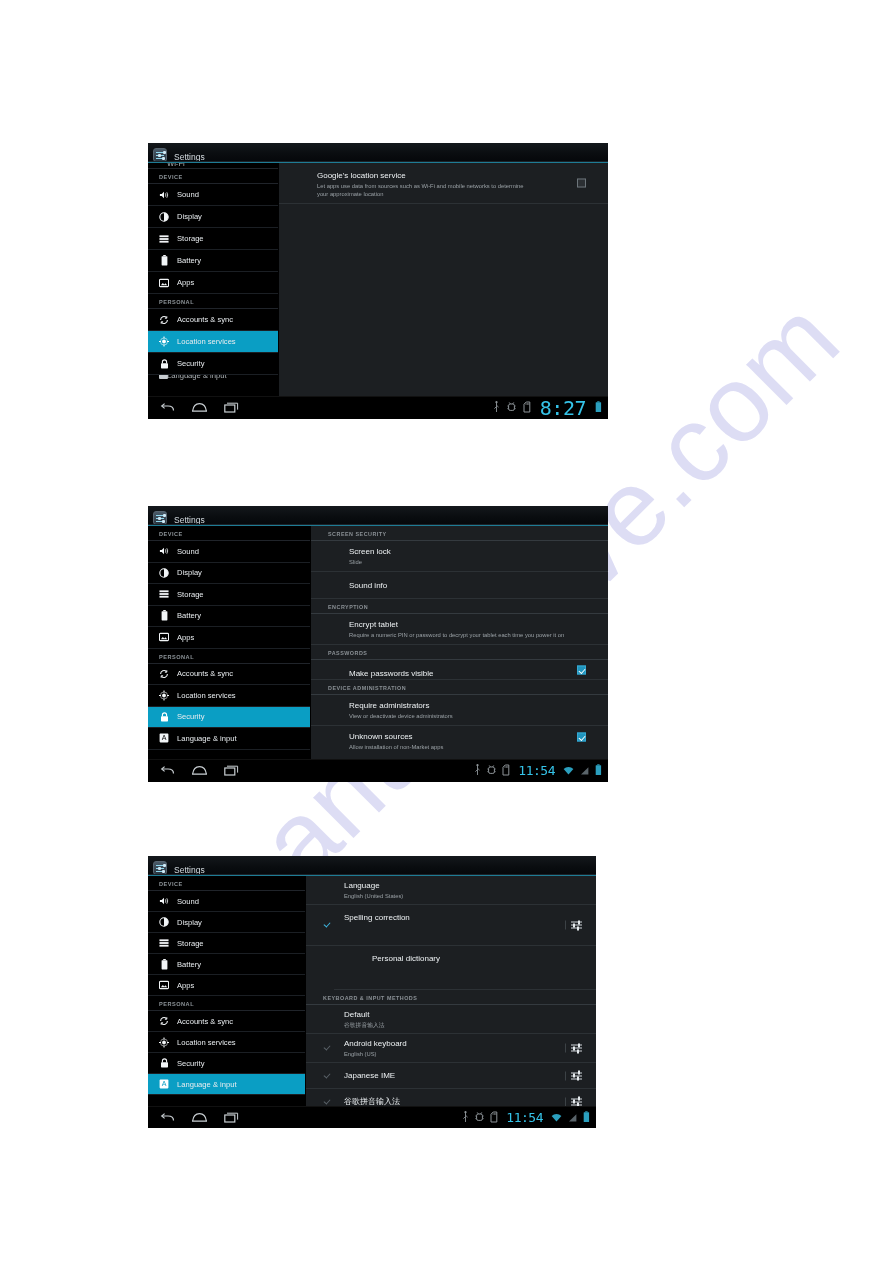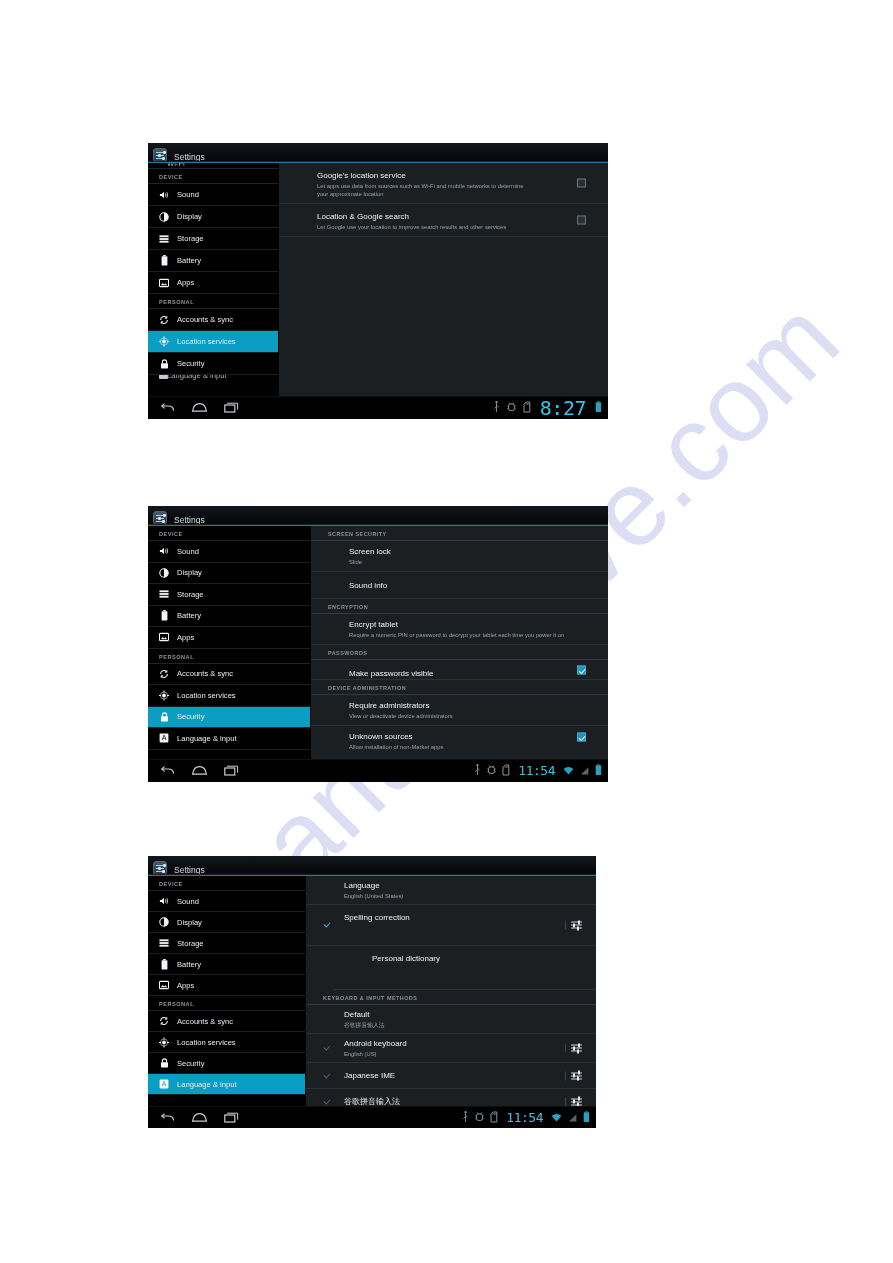--- a/index.html
+++ b/index.html
@@ -362,25 +362,20 @@
         <span class="ghost-text">Language &amp; input</span>
       </div>
     </div>
 
     <div class="pane">
       <div class="row" style="padding-top:7px;">
         <div class="t">Google's location service</div>
         <div class="s" style="max-width:212px;">Let apps use data from sources such as Wi-Fi and mobile networks to determine your approximate location</div>
         <div class="cbox"></div>
       </div>
-      <div class="row" style="padding-top:7px;">
-        <div class="t">Location &amp; Google search</div>
-        <div class="s" style="max-width:212px;">Let Google use your location to improve search results and other services</div>
-        <div class="cbox"></div>
-      </div>
     </div>
   </div>
 
   <div class="navbar">
     <div class="nav-left">
       <span>
         <svg width="15" height="11" viewBox="0 0 15 11">
             <path d="M13.5 8.5q0-4.5-5.5-4.5H2.5" stroke="#c9cfd3" stroke-width="1.2" fill="none"></path>
             <path d="M4.6 1.6L1.7 4l2.9 2.4" stroke="#c9cfd3" stroke-width="1.2" fill="none"></path>
           </svg>

